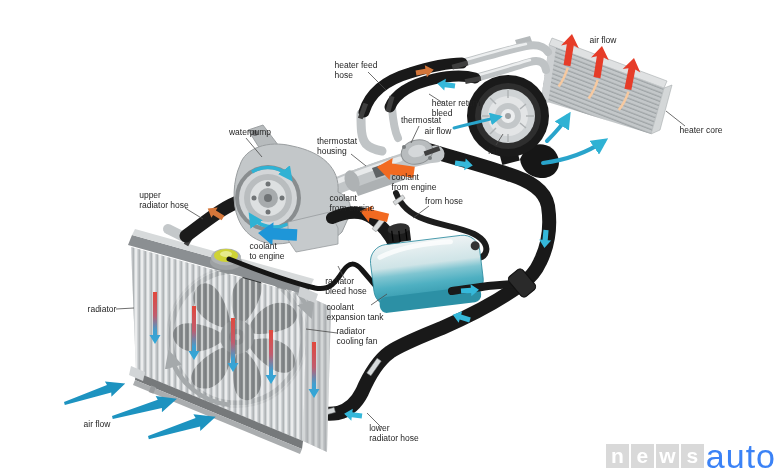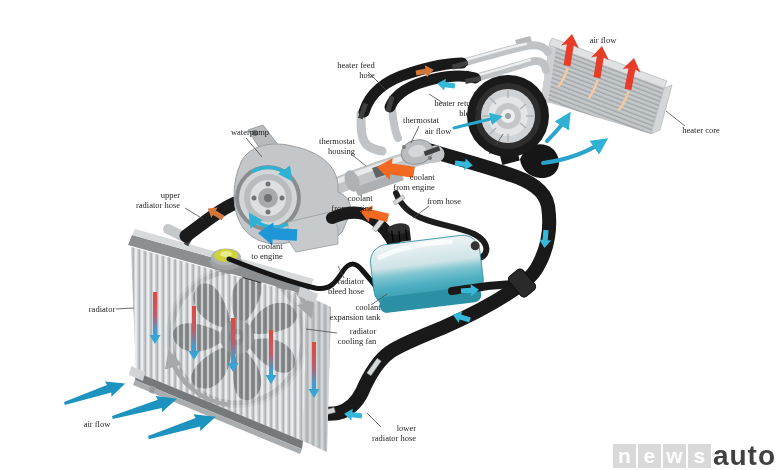--- a/index.html
+++ b/index.html
@@ -1,25 +1,25 @@
 <!DOCTYPE html>
 <html><head>
 <meta charset="utf-8">
 <style>
   html,body{margin:0;padding:0;background:#ffffff;}
   #stage{position:relative;width:780px;height:470px;background:#ffffff;overflow:hidden;
          font-family:"Liberation Sans",sans-serif;}
   #art{position:absolute;left:0;top:0;}
   .lbl{position:absolute;transform:translate(-50%,-50%);font-size:8.5px;line-height:1.18;
-       color:#1f1f1f;text-align:right;white-space:pre-line;font-family:Liberation Serif, serif;}
+       color:#1f1f1f;text-align:left;white-space:pre-line;}
   .wm{position:absolute;right:4px;bottom:2px;display:flex;align-items:center;gap:2px;
       user-select:none;}
   .wm .tile{display:flex;align-items:center;justify-content:center;width:23px;height:24px;
       background:#d9d9d9;color:#ffffff;font-size:21px;font-weight:bold;}
-  .wm .suffix{color:#404040;font-size:28px;font-weight:bold;letter-spacing:1px;line-height:24px;}
+  .wm .suffix{color:#3b82f6;font-size:34px;font-weight:normal;letter-spacing:1px;line-height:24px;}
 </style>
 </head>
 <body>
 
 <div id="stage">
 
 <svg id="art" width="780" height="470" viewBox="0 0 780 470">
   <defs>
     <linearGradient id="hotcold" x1="0" y1="0" x2="0" y2="1">
       <stop offset="0" stop-color="#e2483c"></stop>
@@ -324,21 +324,21 @@
 <div class="lbl" style="left:250px;top:132px">waterpump</div>
 <div class="lbl" style="left:337px;top:146px">thermostat
 housing</div>
 <div class="lbl" style="left:494px;top:151px">fan</div>
 <div class="lbl" style="left:701px;top:130px">heater core</div>
 <div class="lbl" style="left:414px;top:182px">coolant
 from engine</div>
 <div class="lbl" style="left:352px;top:203px">coolant
 from engine</div>
 <div class="lbl" style="left:444px;top:201px">from hose</div>
-<div class="lbl" style="left:158px;top:200px">upper
+<div class="lbl" style="left:164px;top:200px">upper
 radiator hose</div>
 <div class="lbl" style="left:267px;top:251px">coolant
 to engine</div>
 <div class="lbl" style="left:346px;top:286px">radiator
 bleed hose</div>
 <div class="lbl" style="left:355px;top:312px">coolant
 expansion tank</div>
 <div class="lbl" style="left:357px;top:336px">radiator
 cooling fan</div>
 <div class="lbl" style="left:102px;top:309px">radiator</div>

